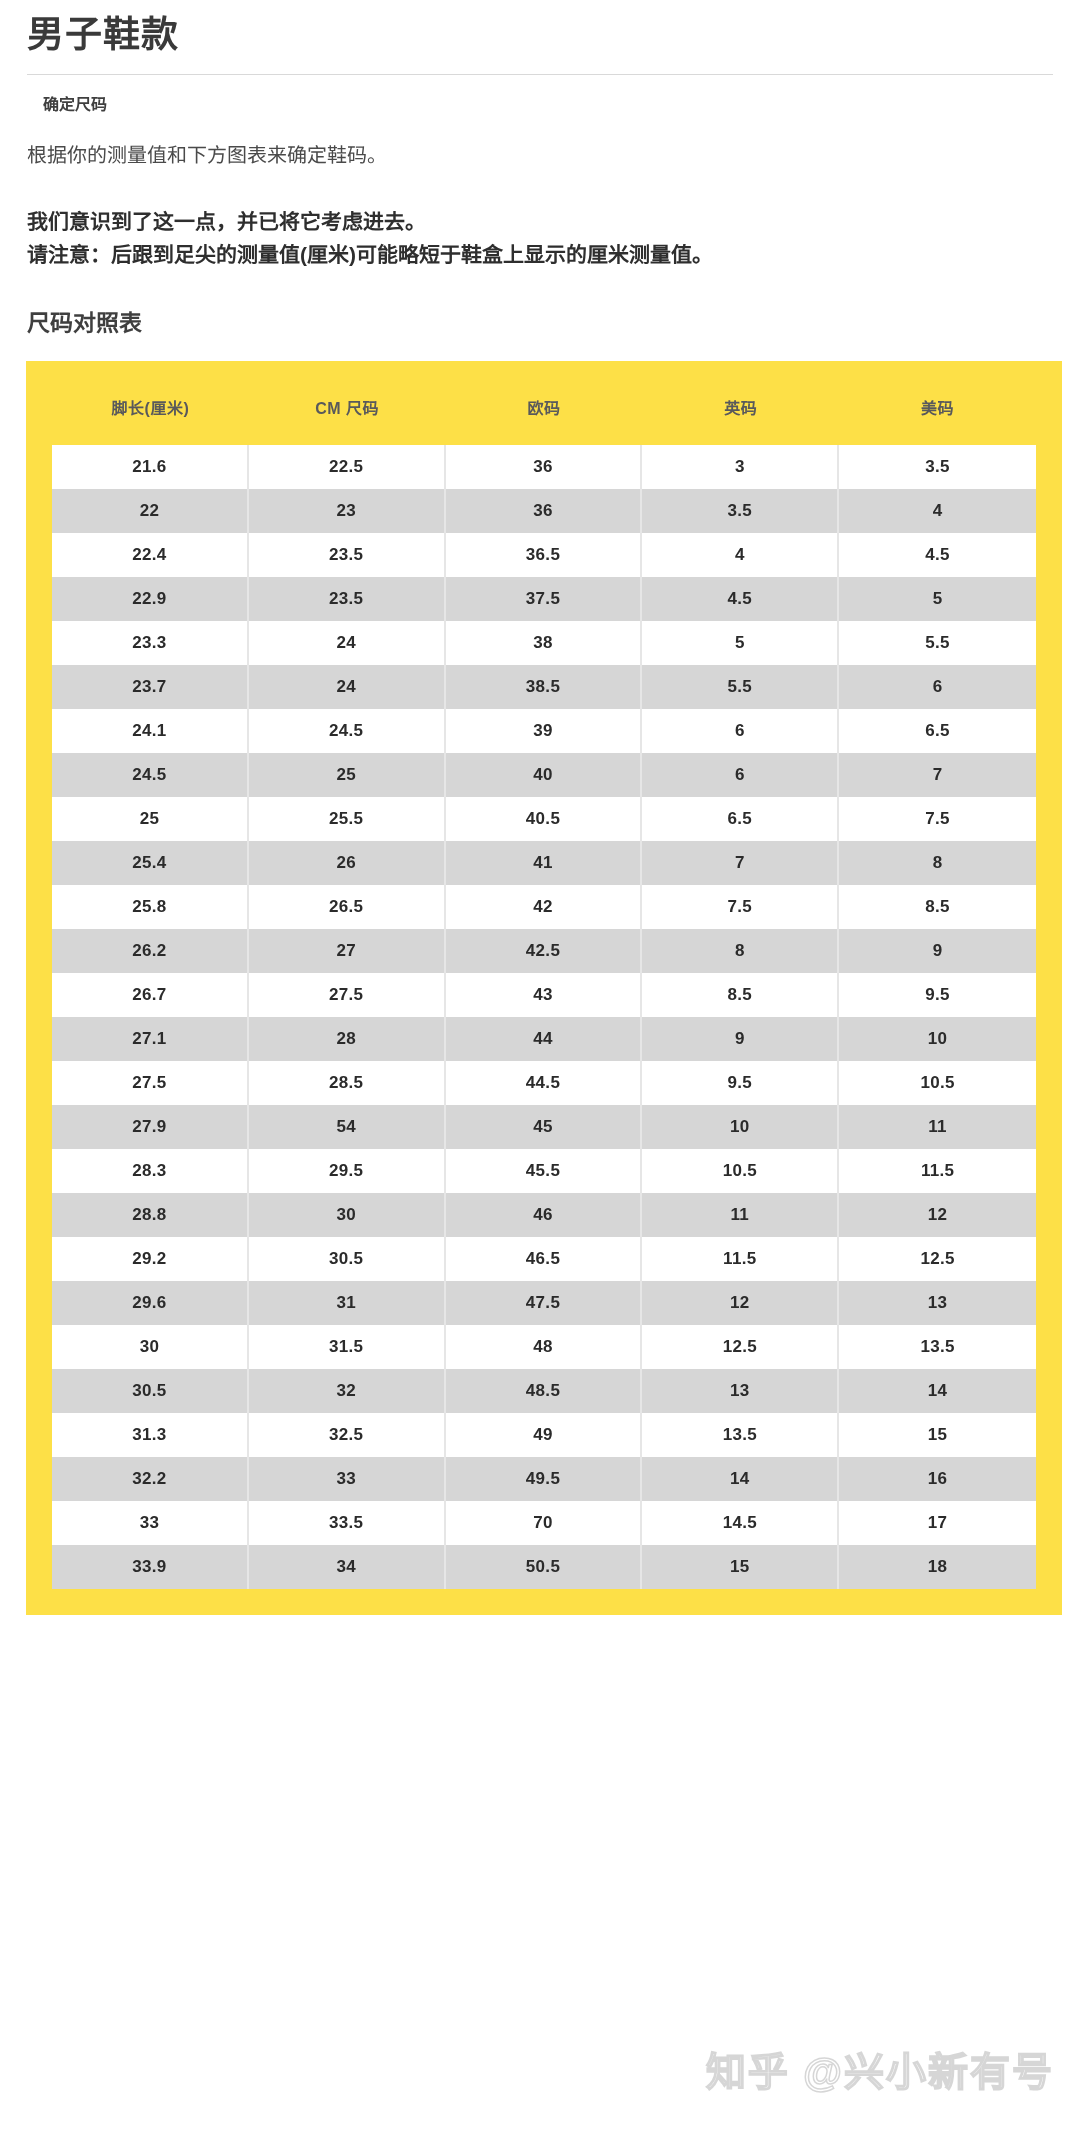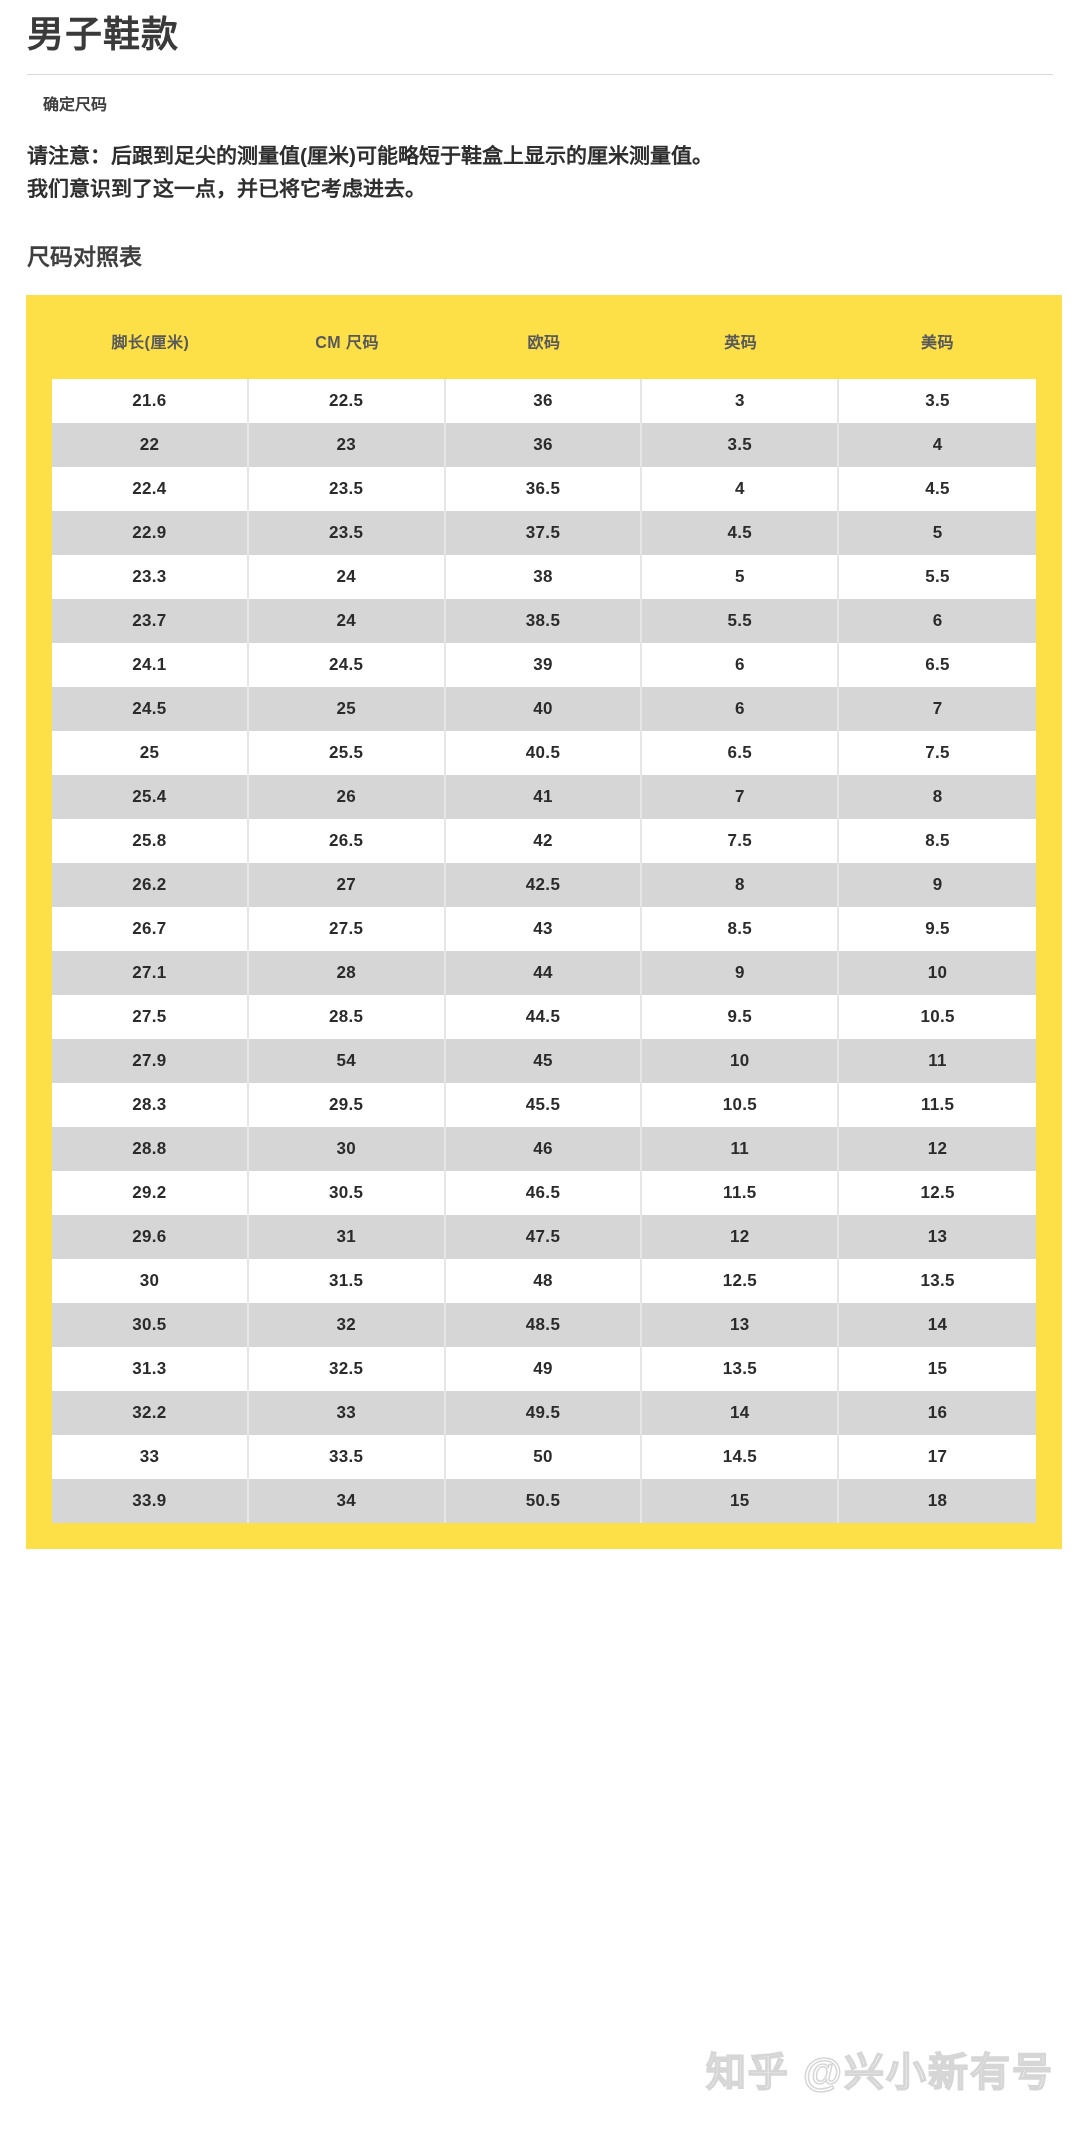--- a/index.html
+++ b/index.html
@@ -152,24 +152,25 @@
 <body>
 
 <div class="page">
 
   <h1 class="page-title">男子鞋款</h1>
 
   <div class="title-rule"></div>
 
   <h2 class="section-heading">确定尺码</h2>
 
+  <p class="intro-paragraph">根据你的测量值和下方图表来确定鞋码。</p>
 
   <div class="note-block">
+    <span class="note-line">我们意识到了这一点，并已将它考虑进去。</span>
     <span class="note-line">请注意：后跟到足尖的测量值(厘米)可能略短于鞋盒上显示的厘米测量值。</span>
-    <span class="note-line">我们意识到了这一点，并已将它考虑进去。</span>
   </div>
 
   <h3 class="table-heading">尺码对照表</h3>
 
   <div class="table-wrap">
     <table class="size-table">
       <thead>
         <tr>
           <th>脚长(厘米)</th>
           <th>CM 尺码</th>
@@ -343,21 +344,21 @@
           <tr class="row-even">
             <td>32.2</td>
             <td>33</td>
             <td>49.5</td>
             <td>14</td>
             <td>16</td>
           </tr>
           <tr class="row-odd">
             <td>33</td>
             <td>33.5</td>
-            <td>50</td>
+            <td>70</td>
             <td>14.5</td>
             <td>17</td>
           </tr>
           <tr class="row-even">
             <td>33.9</td>
             <td>34</td>
             <td>50.5</td>
             <td>15</td>
             <td>18</td>
           </tr>

